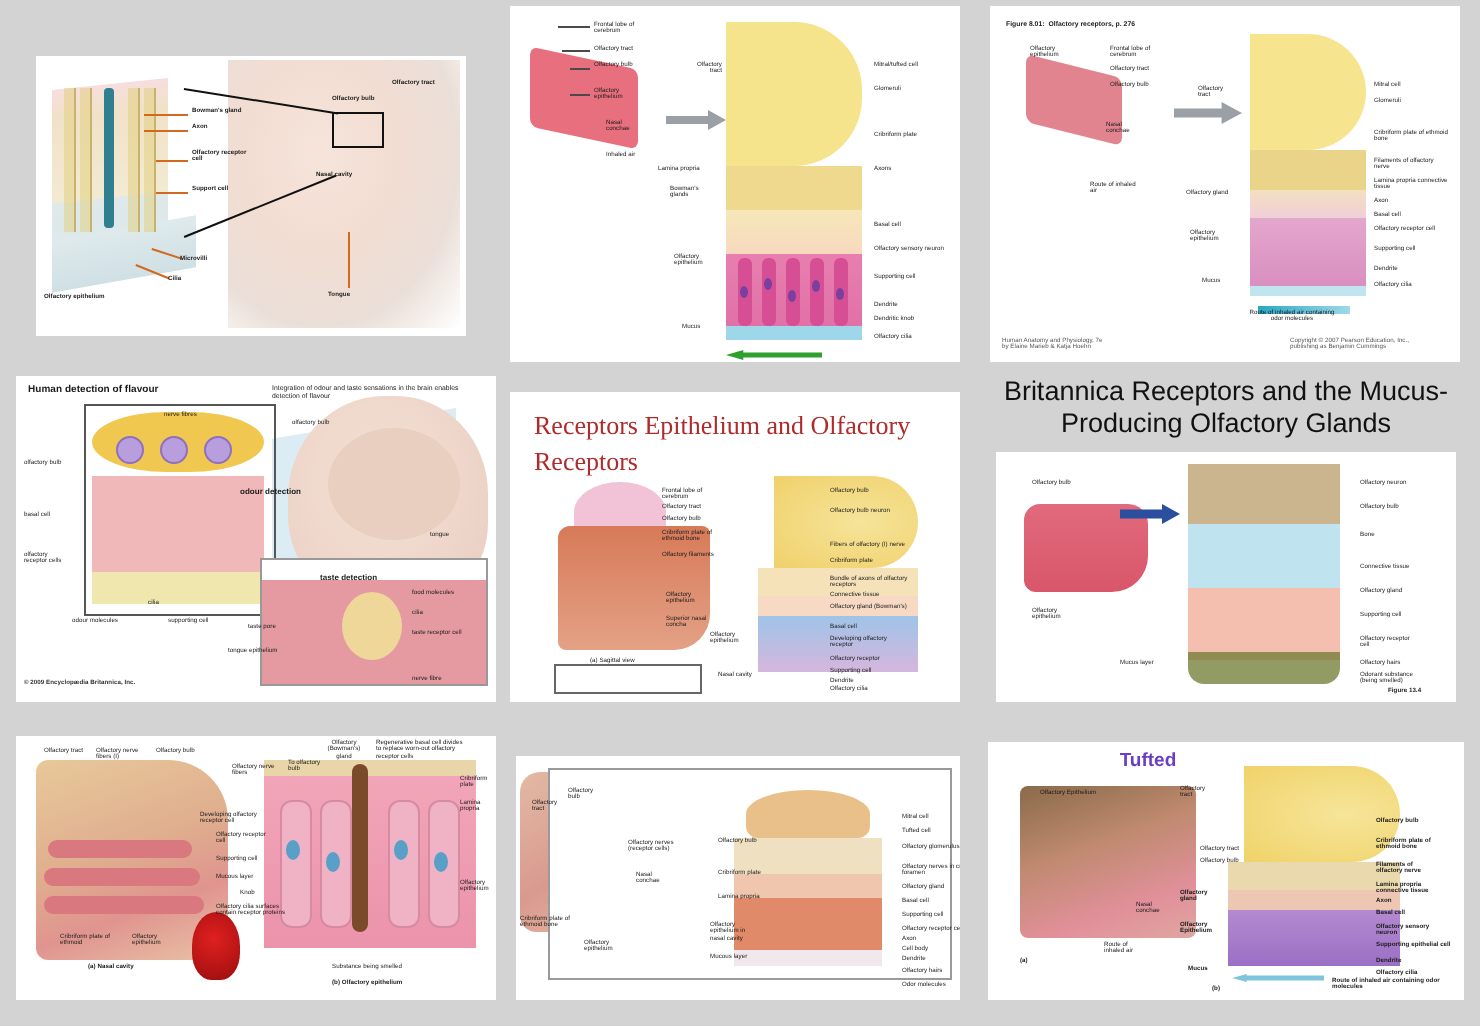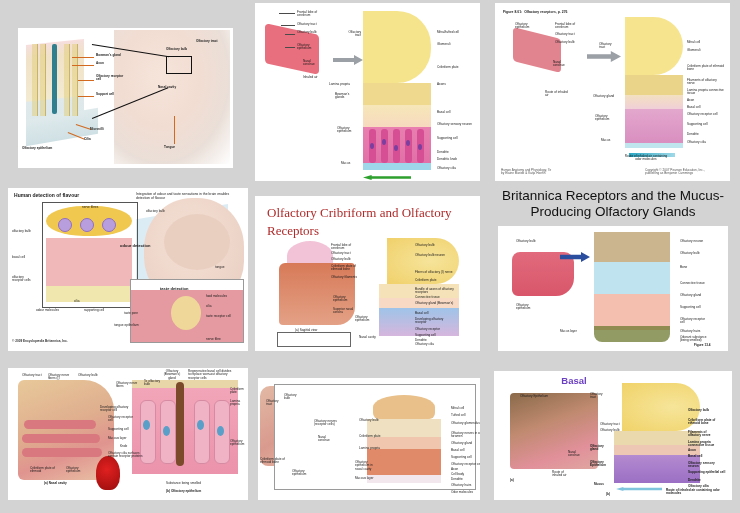--- a/index.html
+++ b/index.html
@@ -300,21 +300,21 @@
     <span class="lbl" style="left:198px;top:107px;">food molecules</span>
     <span class="lbl" style="left:198px;top:117px;">cilia</span>
     <span class="lbl" style="left:116px;top:124px;">taste pore</span>
     <span class="lbl" style="left:198px;top:127px;">taste receptor cell</span>
     <span class="lbl" style="left:106px;top:136px;">tongue epithelium</span>
     <span class="lbl" style="left:198px;top:150px;">nerve fibre</span>
     <span class="lbl b" style="left:4px;top:152px;color:#333;">© 2009 Encyclopædia Britannica, Inc.</span>
   </div>
 
   <div class="card" id="p5">
-    <div class="p5-title">Olfactory Cribriform and Olfactory Receptors</div>
+    <div class="p5-title">Receptors Epithelium and Olfactory Receptors</div>
     <div class="p5-head">
       <div class="p5-brain"></div>
       <div class="p5-face"></div>
     </div>
     <div class="p5-dia">
       <div class="p5-bulb"></div>
       <div class="p5-crib"></div>
       <div class="p5-lam"></div>
       <div class="p5-ep"></div>
     </div>
@@ -446,21 +446,21 @@
     </div>
     <span class="lbl" style="left:8px;top:22px;width:18px;white-space:normal;">Olfactory tract</span>
     <span class="lbl" style="left:26px;top:16px;width:18px;white-space:normal;">Olfactory bulb</span>
     <span class="lbl" style="left:56px;top:42px;width:26px;white-space:normal;">Olfactory nerves (receptor cells)</span>
     <span class="lbl" style="left:60px;top:58px;width:20px;white-space:normal;">Nasal conchae</span>
     <span class="lbl" style="left:2px;top:80px;width:30px;white-space:normal;">Cribriform plate of ethmoid bone</span>
     <span class="lbl" style="left:34px;top:92px;width:24px;white-space:normal;">Olfactory epithelium</span>
   </div>
 
   <div class="card" id="p9">
-    <div class="p9-title">Basal</div>
+    <div class="p9-title">Tufted</div>
     <div class="p9-head"></div>
     <div class="p9-bulb"></div>
     <div class="p9-crib"></div>
     <div class="p9-lam"></div>
     <div class="p9-epi"></div>
     <div class="p9-arrow"></div>
 
     <span class="lbl" style="left:26px;top:24px;">Olfactory Epithelium</span>
     <span class="lbl" style="left:106px;top:52px;">Olfactory tract</span>
     <span class="lbl" style="left:106px;top:58px;">Olfactory bulb</span>

